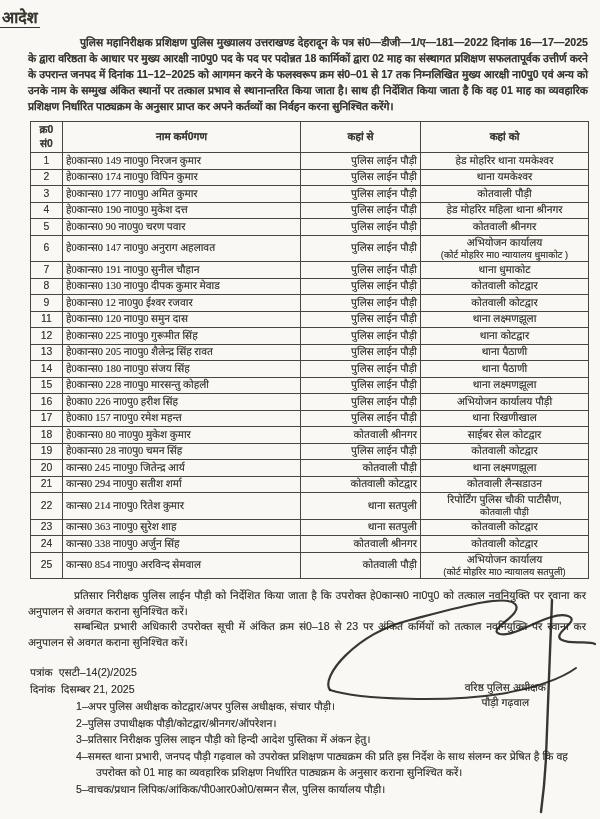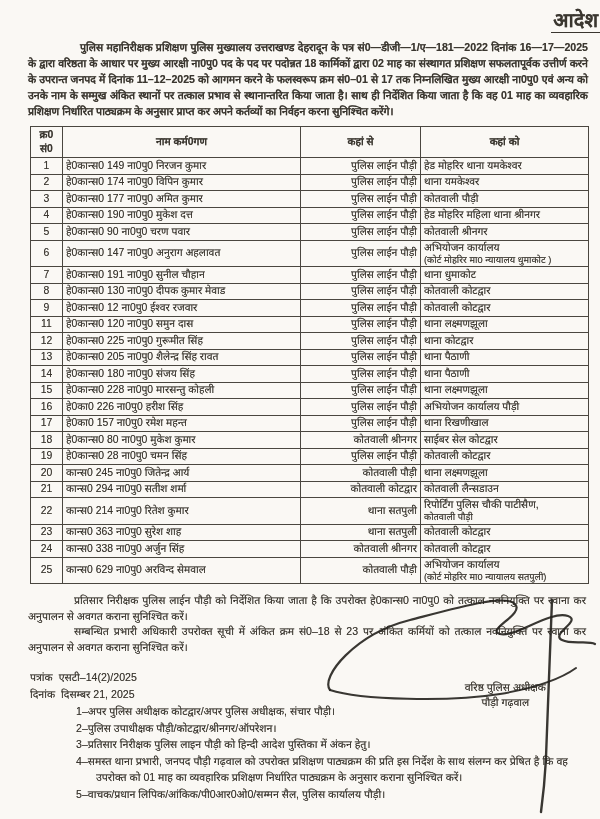--- a/index.html
+++ b/index.html
@@ -12,22 +12,22 @@
   .page{
     position:relative;
     width:600px;height:819px;
     background:#faf8f4;
     color:#3a362f;
     overflow:hidden;
     box-sizing:border-box;
     text-shadow:0 0 .5px rgba(58,54,47,.55);
   }
   .title{
-    text-align:right;
-    font-size:20px;font-weight:bold;
+    text-align:left;
+    font-size:16px;font-weight:bold;
     padding-top:6px;
   }
   .title span{border-bottom:1.5px solid #3a362f;padding:0 2px 1px;}
   .intro{
     margin:6px 12px 0 28px;
     font-size:10.6px;line-height:16px;
     text-align:justify;
     text-indent:52px;
     font-weight:bold;
   }
@@ -41,23 +41,23 @@
   }
   table.transfer th, table.transfer td{
     border:1px solid #4a463f;
     padding:0 3px;
     line-height:14px;
     vertical-align:middle;
     overflow:hidden;
   }
   table.transfer th{font-weight:bold;text-align:center;height:30px;}
   td.c-sn{text-align:center;}
-  td.c-name{text-align:left;padding-left:8px;}
+  td.c-name{text-align:left;padding-left:8px;font-family:Liberation Serif, serif;}
   td.c-from{text-align:right;}
-  td.c-to{text-align:left;}
+  td.c-to{text-align:center;}
   tr.row{height:16.5px;}
   .to-note{font-size:9.3px;line-height:11.5px;}
   .para{
     margin:0 14px 0 28px;
     font-size:10.6px;line-height:15.5px;
     text-align:justify;
     text-indent:46px;
   }
   .para.first{margin-top:9px;}
   .footer{
@@ -345,21 +345,21 @@
           <td class="c-name">कान्स0 338 ना0पु0 अर्जुन सिंह</td>
           <td class="c-from">कोतवाली श्रीनगर</td>
           <td class="c-to">
             <div>कोतवाली कोटद्वार</div>
 
           </td>
         </tr>
 
         <tr class="row">
           <td class="c-sn">25</td>
-          <td class="c-name">कान्स0 629 ना0पु0 अरविन्द सेमवाल</td>
+          <td class="c-name">कान्स0 854 ना0पु0 अरविन्द सेमवाल</td>
           <td class="c-from">कोतवाली पौड़ी</td>
           <td class="c-to">
             <div>अभियोजन कार्यालय</div>
             <div class="to-note">(कोर्ट मोहरिर मा0 न्यायालय सतपुली)</div>
           </td>
         </tr>
       </tbody>
   </table>
 
   <div class="para first">प्रतिसार निरीक्षक पुलिस लाईन पौड़ी को निर्देशित किया जाता है कि उपरोक्त हे0कान्स0 ना0पु0 को तत्काल नवनियुक्ति पर रवाना कर अनुपालन से अवगत कराना सुनिश्चित करें।</div>

